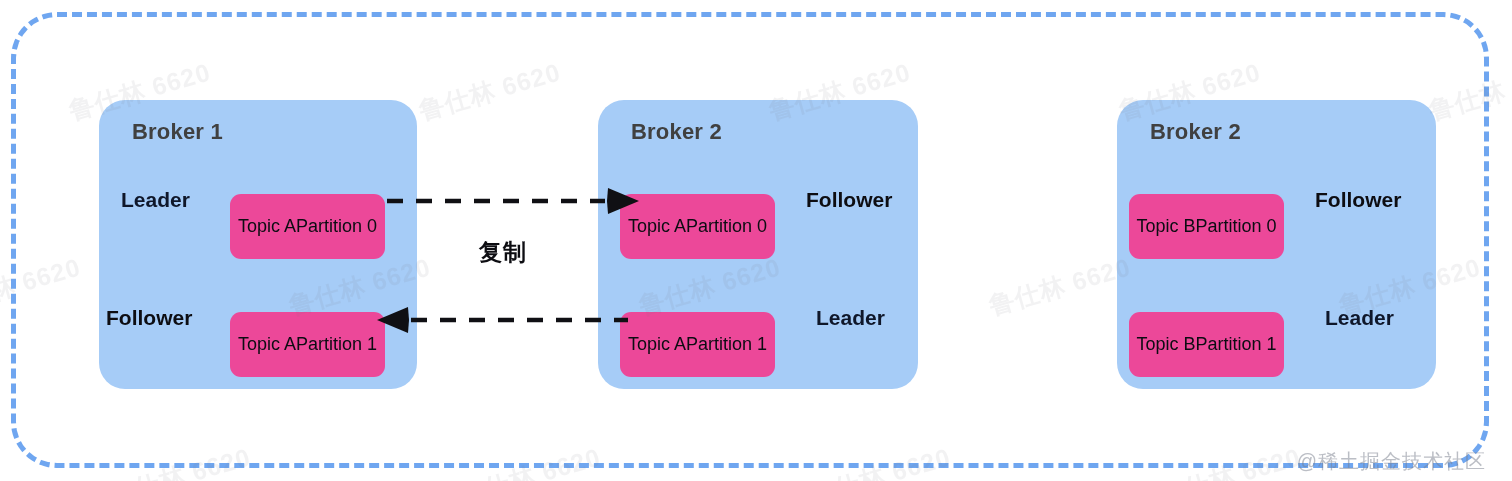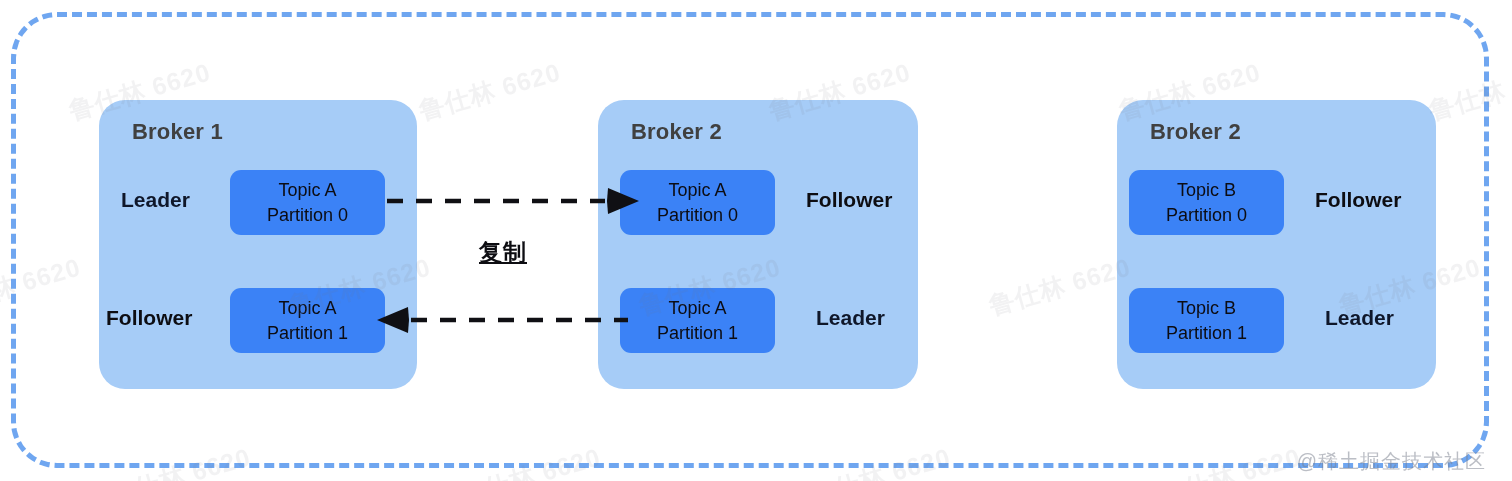--- a/index.html
+++ b/index.html
@@ -68,32 +68,33 @@
     top: 19px;
     font-size: 22px;
     font-weight: bold;
     color: #404040;
     letter-spacing: 0.2px;
   }
 
   
   .partition {
     position: absolute;
-    background: #3b82f6;
+    background: #ec4899;
     border-radius: 11px;
     display: flex;
-    flex-direction: column;
+    flex-direction: row;
     align-items: center;
     justify-content: center;
     color: #0c0c12;
     font-size: 18px;
     line-height: 1.38;
     width: 155px;
     height: 65px;
     z-index: 4;
+    margin-top: 24px;
   }
   .partition span { display: block; text-align: center; }
 
   .b1 .partition { left: 131px; }
   .b2 .partition { left: 22px; }
   .b3 .partition { left: 12px; align-items: center; }
 
   .row-top    { top: 70px; }
   .row-bottom { top: 188px; }
 
@@ -125,21 +126,20 @@
 
   .replicate-label {
     position: absolute;
     left: 479px;
     top: 237px;
     font-size: 23px;
     font-weight: bold;
     color: #0d0d12;
     z-index: 7;
     letter-spacing: 1px;
-    text-decoration: underline;
   }
 
   
   .credit {
     position: absolute;
     right: 26px;
     bottom: 6px;
     font-size: 20px;
     color: rgba(120, 126, 140, 0.50);
     letter-spacing: 1px;

